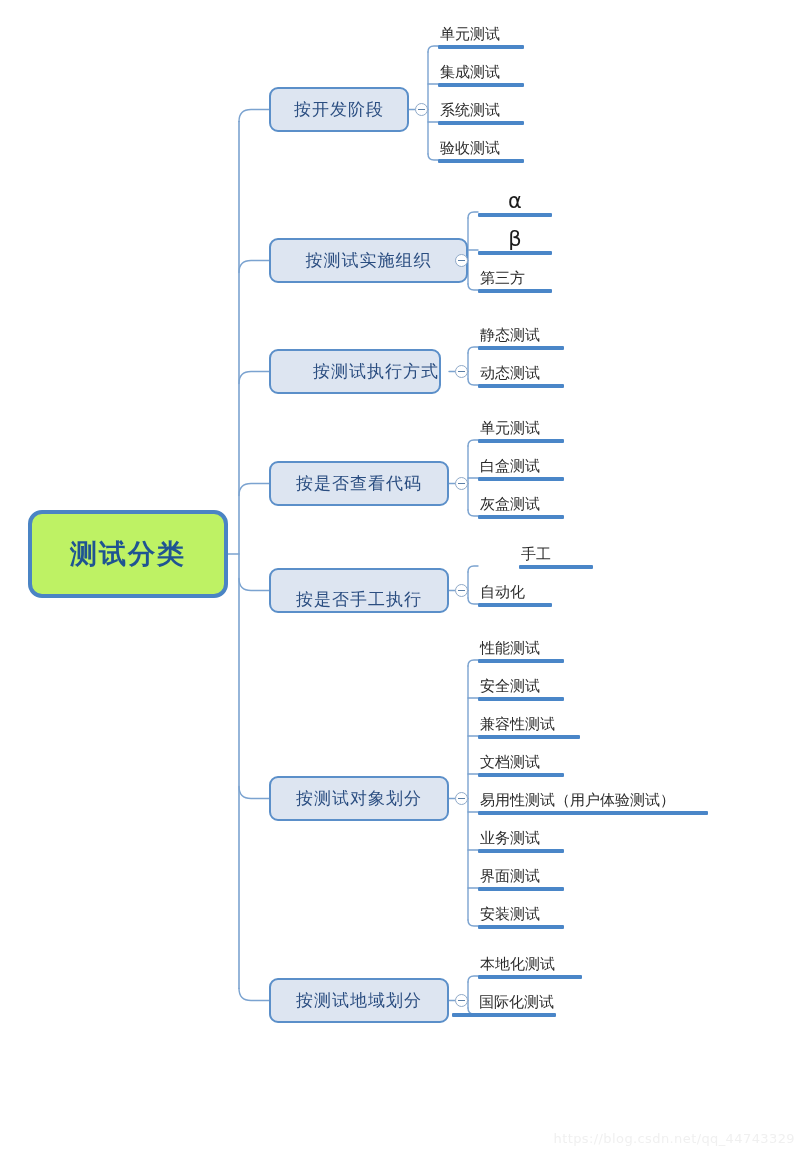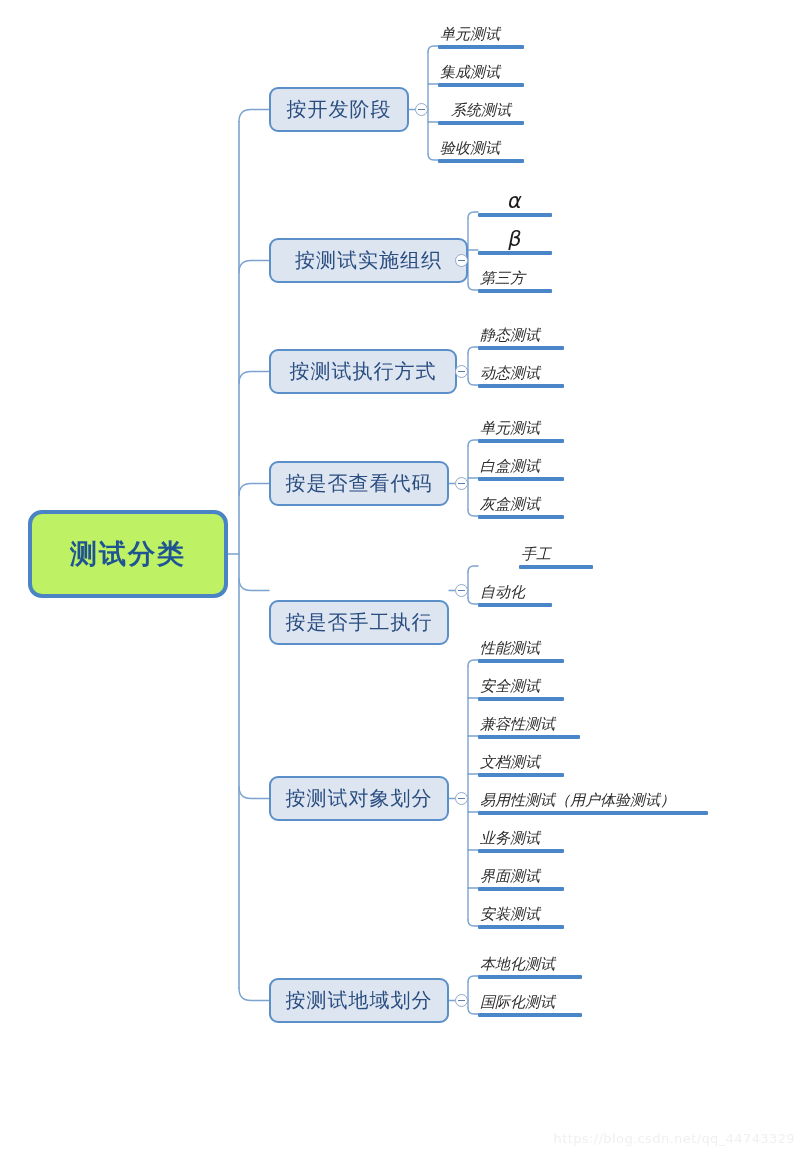--- a/index.html
+++ b/index.html
@@ -47,21 +47,21 @@
   .branch-node {
     position: absolute;
     box-sizing: border-box;
     display: flex;
     align-items: center;
     justify-content: center;
     background: #dde5f1;
     border: 2px solid #5b8fc9;
     border-radius: 9px;
     color: #2a4d80;
-    font-size: 20px;
+    font-size: 17px;
     letter-spacing: 1px;
     white-space: nowrap;
   }
 
   
   .collapse-toggle {
     position: absolute;
     width: 13px;
     height: 13px;
     border: 1px solid #8fa9c8;
@@ -84,21 +84,20 @@
     position: absolute;
     white-space: nowrap;
   }
   .leaf .leaf-label {
     display: block;
     font-size: 15px;
     color: #2b2b2b;
     line-height: 20px;
     padding: 0 2px 1px 2px;
     white-space: nowrap;
-    font-style: italic;
   }
   .leaf .leaf-rule {
     display: block;
     height: 4px;
     background: #4a86c8;
     border-radius: 1px;
   }
   .leaf.greek .leaf-label {
     font-size: 21px;
     text-align: center;
@@ -189,21 +188,21 @@
       </div>
       <div class="collapse-toggle" style="left: 415px; top: 103px;"></div>
       <div class="leaf" style="left: 438px; top: 24px; width: 86px;">
         <span class="leaf-label">单元测试</span>
         <span class="leaf-rule"></span>
       </div>
       <div class="leaf" style="left: 438px; top: 62px; width: 86px;">
         <span class="leaf-label">集成测试</span>
         <span class="leaf-rule"></span>
       </div>
-      <div class="leaf" style="left: 438px; top: 100px; width: 86px; text-align: center;">
+      <div class="leaf" style="left: 438px; top: 100px; width: 86px;">
         <span class="leaf-label">系统测试</span>
         <span class="leaf-rule"></span>
       </div>
       <div class="leaf" style="left: 438px; top: 138px; width: 86px;">
         <span class="leaf-label">验收测试</span>
         <span class="leaf-rule"></span>
       </div>
       <div class="branch-node" style="left: 269px; top: 238px; width: 199px; height: 45px;">
         <span>按测试实施组织</span>
       </div>
@@ -213,21 +212,21 @@
         <span class="leaf-rule"></span>
       </div>
       <div class="leaf greek" style="left: 478px; top: 228px; width: 74px;">
         <span class="leaf-label">β</span>
         <span class="leaf-rule"></span>
       </div>
       <div class="leaf" style="left: 478px; top: 268px; width: 74px;">
         <span class="leaf-label">第三方</span>
         <span class="leaf-rule"></span>
       </div>
-      <div class="branch-node" style="left: 269px; top: 349px; width: 188px; height: 45px;">
+      <div class="branch-node" style="left: 269px; top: 349px; width: 172px; height: 45px; justify-content: flex-end;">
         <span>按测试执行方式</span>
       </div>
       <div class="collapse-toggle" style="left: 455px; top: 365px;"></div>
       <div class="leaf" style="left: 478px; top: 325px; width: 86px;">
         <span class="leaf-label">静态测试</span>
         <span class="leaf-rule"></span>
       </div>
       <div class="leaf" style="left: 478px; top: 363px; width: 86px;">
         <span class="leaf-label">动态测试</span>
         <span class="leaf-rule"></span>
@@ -241,21 +240,21 @@
         <span class="leaf-rule"></span>
       </div>
       <div class="leaf" style="left: 478px; top: 456px; width: 86px;">
         <span class="leaf-label">白盒测试</span>
         <span class="leaf-rule"></span>
       </div>
       <div class="leaf" style="left: 478px; top: 494px; width: 86px;">
         <span class="leaf-label">灰盒测试</span>
         <span class="leaf-rule"></span>
       </div>
-      <div class="branch-node" style="left: 269px; top: 600px; width: 180px; height: 45px;">
+      <div class="branch-node" style="left: 269px; top: 568px; width: 180px; height: 45px; align-items: flex-end;">
         <span>按是否手工执行</span>
       </div>
       <div class="collapse-toggle" style="left: 455px; top: 584px;"></div>
       <div class="leaf" style="left: 478px; top: 544px; width: 74px; margin-left: 41px;">
         <span class="leaf-label">手工</span>
         <span class="leaf-rule"></span>
       </div>
       <div class="leaf" style="left: 478px; top: 582px; width: 74px;">
         <span class="leaf-label">自动化</span>
         <span class="leaf-rule"></span>
@@ -297,20 +296,20 @@
         <span class="leaf-rule"></span>
       </div>
       <div class="branch-node" style="left: 269px; top: 978px; width: 180px; height: 45px;">
         <span>按测试地域划分</span>
       </div>
       <div class="collapse-toggle" style="left: 455px; top: 994px;"></div>
       <div class="leaf" style="left: 478px; top: 954px; width: 104px;">
         <span class="leaf-label">本地化测试</span>
         <span class="leaf-rule"></span>
       </div>
-      <div class="leaf" style="left: 478px; top: 992px; width: 104px;">
+      <div class="leaf" style="left: 452px; top: 992px; width: 104px; text-align: right;">
         <span class="leaf-label">国际化测试</span>
         <span class="leaf-rule"></span>
       </div>
     </div>
 
   <div class="watermark">https://blog.csdn.net/qq_44743329</div>
 </div>
 
 </body></html>

